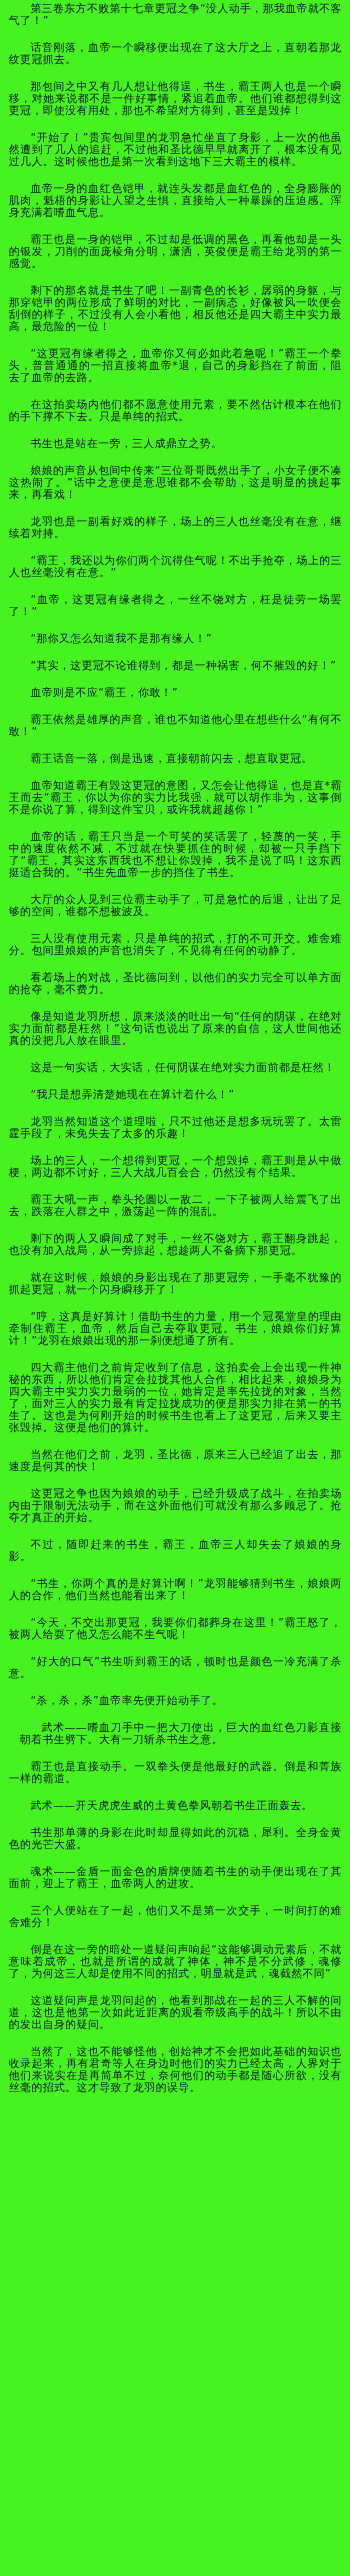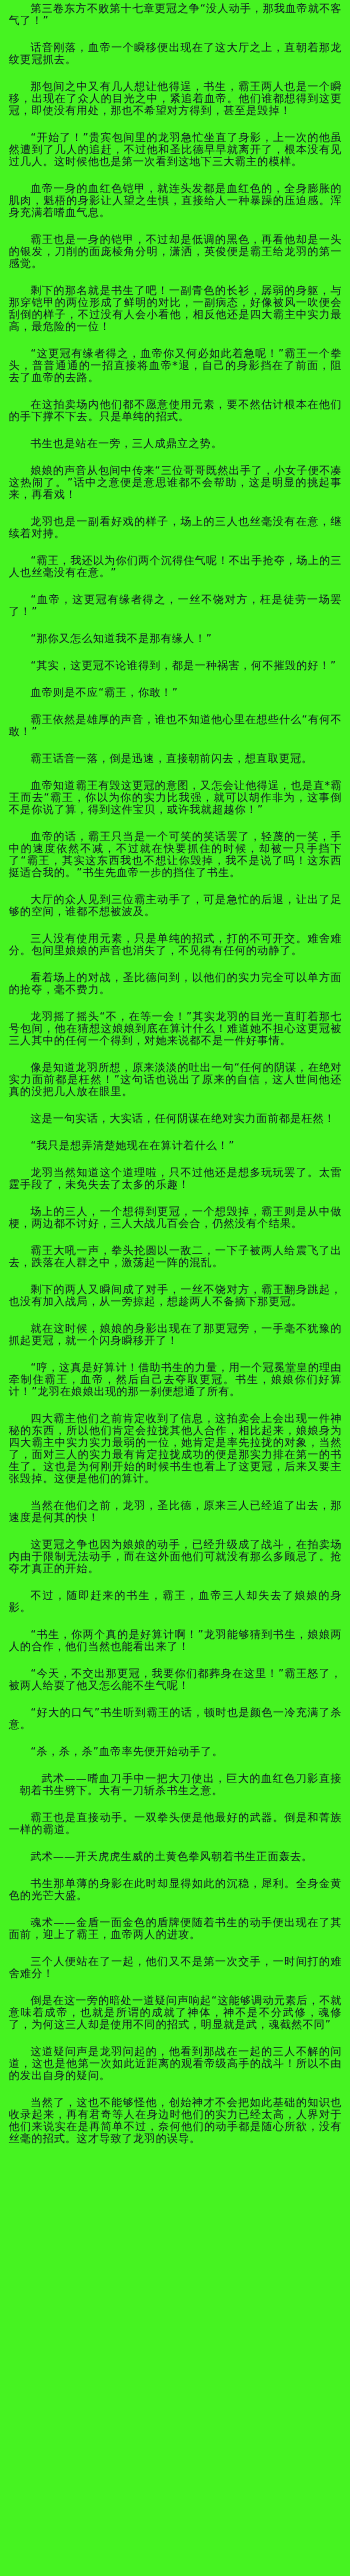--- a/index.html
+++ b/index.html
@@ -32,21 +32,21 @@
     margin-top: 0;
   }
 </style>
 </head>
 <body style="background: rgb(70, 243, 33);">
 
 <main class="page">
   <article class="novel">
       <p style="color: rgb(13, 13, 36);">第三卷东方不败第十七章更冠之争“没人动手，那我血帝就不客气了！”</p>
       <p style="color: rgb(13, 13, 36);">话音刚落，血帝一个瞬移便出现在了这大厅之上，直朝着那龙纹更冠抓去。</p>
-      <p style="color: rgb(13, 13, 36);">那包间之中又有几人想让他得逞，书生，霸王两人也是一个瞬移，出现在了众人的目光之中，紧追着血帝。他们谁都想得到这更冠，即使没有用处，那也不希望对方得到，甚至是毁掉！</p>
+      <p style="color: rgb(13, 13, 36);">那包间之中又有几人想让他得逞，书生，霸王两人也是一个瞬移，对她来说都不是一件好事情，紧追着血帝。他们谁都想得到这更冠，即使没有用处，那也不希望对方得到，甚至是毁掉！</p>
       <p style="color: rgb(13, 13, 36);">“开始了！”贵宾包间里的龙羽急忙坐直了身影，上一次的他虽然遭到了几人的追赶，不过他和圣比德早早就离开了，根本没有见过几人。这时候他也是第一次看到这地下三大霸主的模样。</p>
       <p style="color: rgb(13, 13, 36);">血帝一身的血红色铠甲，就连头发都是血红色的，全身膨胀的肌肉，魁梧的身影让人望之生惧，直接给人一种暴躁的压迫感。浑身充满着嗜血气息。</p>
       <p style="color: rgb(13, 13, 36);">霸王也是一身的铠甲，不过却是低调的黑色，再看他却是一头的银发，刀削的面庞棱角分明，潇洒，英俊便是霸王给龙羽的第一感觉。</p>
       <p style="color: rgb(13, 13, 36);">剩下的那名就是书生了吧！一副青色的长衫，孱弱的身躯，与那穿铠甲的两位形成了鲜明的对比，一副病态，好像被风一吹便会刮倒的样子，不过没有人会小看他，相反他还是四大霸主中实力最高，最危险的一位！</p>
       <p style="color: rgb(13, 13, 36);">“这更冠有缘者得之，血帝你又何必如此着急呢！”霸王一个拳头，普普通通的一招直接将血帝*退，自己的身影挡在了前面，阻去了血帝的去路。</p>
       <p style="color: rgb(13, 13, 36);">在这拍卖场内他们都不愿意使用元素，要不然估计根本在他们的手下撑不下去。只是单纯的招式。</p>
       <p style="color: rgb(13, 13, 36);">书生也是站在一旁，三人成鼎立之势。</p>
       <p style="color: rgb(13, 13, 36);">娘娘的声音从包间中传来“三位哥哥既然出手了，小女子便不凑这热闹了。”话中之意便是意思谁都不会帮助，这是明显的挑起事来，再看戏！</p>
       <p style="color: rgb(13, 13, 36);">龙羽也是一副看好戏的样子，场上的三人也丝毫没有在意，继续着对持。</p>
       <p style="color: rgb(13, 13, 36);">“霸王，我还以为你们两个沉得住气呢！不出手抢夺，场上的三人也丝毫没有在意。”</p>
@@ -54,21 +54,20 @@
       <p style="color: rgb(13, 13, 36);">“那你又怎么知道我不是那有缘人！”</p>
       <p style="color: rgb(13, 13, 36);">“其实，这更冠不论谁得到，都是一种祸害，何不摧毁的好！”</p>
       <p style="color: rgb(13, 13, 36);">血帝则是不应“霸王，你敢！”</p>
       <p style="color: rgb(13, 13, 36);">霸王依然是雄厚的声音，谁也不知道他心里在想些什么“有何不敢！”</p>
       <p style="color: rgb(13, 13, 36);">霸王话音一落，倒是迅速，直接朝前闪去，想直取更冠。</p>
       <p style="color: rgb(13, 13, 36);">血帝知道霸王有毁这更冠的意图，又怎会让他得逞，也是直*霸王而去“霸王，你以为你的实力比我强，就可以胡作非为，这事倒不是你说了算，得到这件宝贝，或许我就超越你！”</p>
       <p style="color: rgb(13, 13, 36);">血帝的话，霸王只当是一个可笑的笑话罢了，轻蔑的一笑，手中的速度依然不减，不过就在快要抓住的时候，却被一只手挡下了“霸王，其实这东西我也不想让你毁掉，我不是说了吗！这东西挺适合我的。”书生先血帝一步的挡住了书生。</p>
       <p style="color: rgb(13, 13, 36);">大厅的众人见到三位霸主动手了，可是急忙的后退，让出了足够的空间，谁都不想被波及。</p>
       <p style="color: rgb(13, 13, 36);">三人没有使用元素，只是单纯的招式，打的不可开交。难舍难分。包间里娘娘的声音也消失了，不见得有任何的动静了。</p>
       <p style="color: rgb(13, 13, 36);">看着场上的对战，圣比德问到，以他们的实力完全可以单方面的抢夺，毫不费力。</p>
-      <p style="color: rgb(13, 13, 36);">龙羽摇了摇头“不，在等一会！”其实龙羽的目光一直盯着那七号包间，他在猜想这娘娘到底在算计什么！难道她不担心这更冠被三人其中的任何一个得到，对她来说都不是一件好事情。</p>
       <p style="color: rgb(13, 13, 36);">像是知道龙羽所想，原来淡淡的吐出一句“任何的阴谋，在绝对实力面前都是枉然！”这句话也说出了原来的自信，这人世间他还真的没把几人放在眼里。</p>
       <p style="color: rgb(13, 13, 36);">这是一句实话，大实话，任何阴谋在绝对实力面前都是枉然！</p>
       <p style="color: rgb(13, 13, 36);">“我只是想弄清楚她现在在算计着什么！”</p>
       <p style="color: rgb(13, 13, 36);">龙羽当然知道这个道理啦，只不过他还是想多玩玩罢了。太雷霆手段了，未免失去了太多的乐趣！</p>
       <p style="color: rgb(13, 13, 36);">场上的三人，一个想得到更冠，一个想毁掉，霸王则是从中做梗，两边都不讨好，三人大战几百会合，仍然没有个结果。</p>
       <p style="color: rgb(13, 13, 36);">霸王大吼一声，拳头抡圆以一敌二，一下子被两人给震飞了出去，跌落在人群之中，激荡起一阵的混乱。</p>
       <p style="color: rgb(13, 13, 36);">剩下的两人又瞬间成了对手，一丝不饶对方，霸王翻身跳起，也没有加入战局，从一旁掠起，想趁两人不备摘下那更冠。</p>
       <p style="color: rgb(13, 13, 36);">就在这时候，娘娘的身影出现在了那更冠旁，一手毫不犹豫的抓起更冠，就一个闪身瞬移开了！</p>
       <p style="color: rgb(13, 13, 36);">“哼，这真是好算计！借助书生的力量，用一个冠冕堂皇的理由牵制住霸王，血帝，然后自己去夺取更冠。书生，娘娘你们好算计！”龙羽在娘娘出现的那一刹便想通了所有。</p>
       <p style="color: rgb(13, 13, 36);">四大霸主他们之前肯定收到了信息，这拍卖会上会出现一件神秘的东西，所以他们肯定会拉拢其他人合作，相比起来，娘娘身为四大霸主中实力实力最弱的一位，她肯定是率先拉拢的对象，当然了，面对三人的实力最有肯定拉拢成功的便是那实力排在第一的书生了。这也是为何刚开始的时候书生也看上了这更冠，后来又要主张毁掉。这便是他们的算计。</p>

